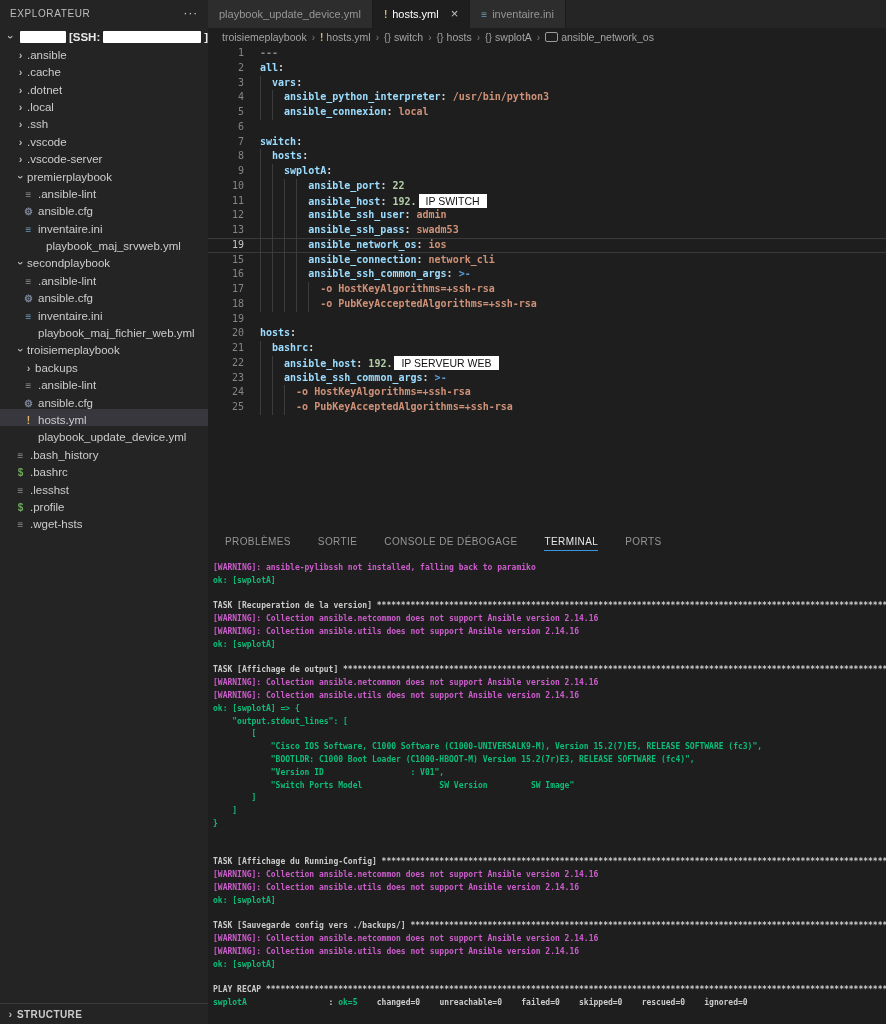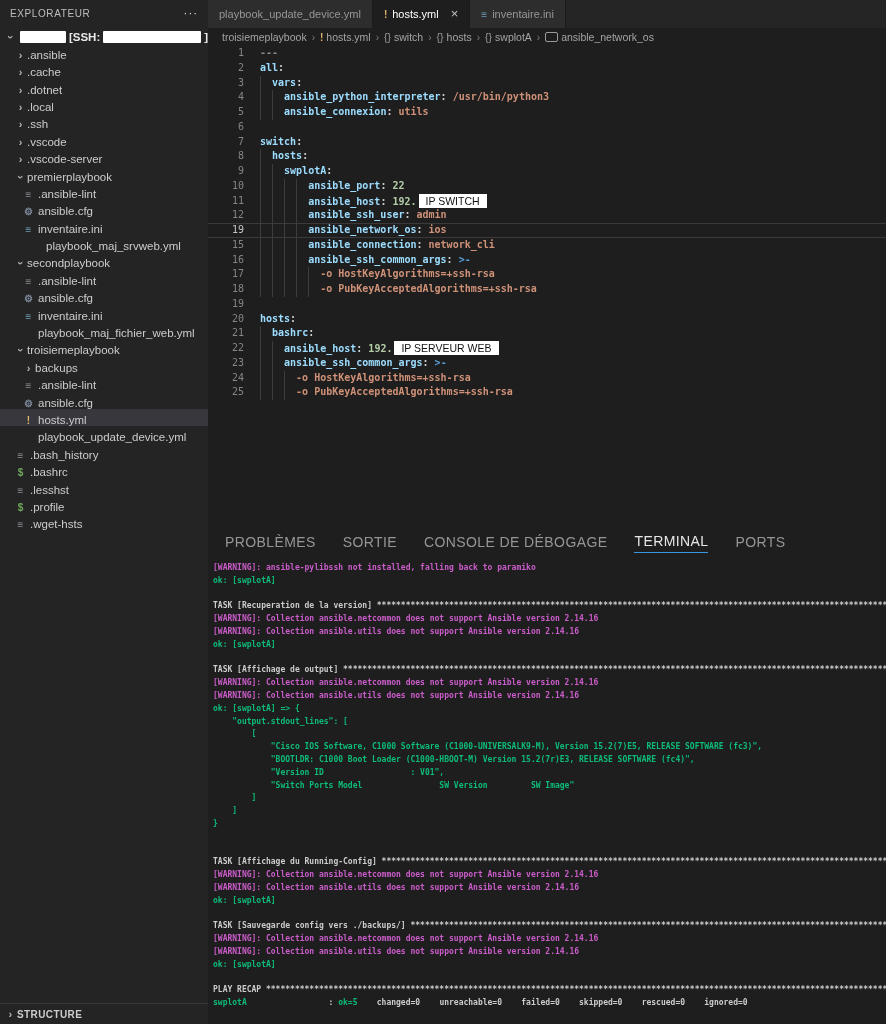--- a/index.html
+++ b/index.html
@@ -58,21 +58,21 @@
   .cs{color:var(--yaml_string,#ce9178);margin-top:36px;}
   .cn{color:var(--yaml_number,#b5cea8);}
   .cb{color:var(--yaml_indicator,#569cd6);}
   .cd{color:var(--yaml_doc,#8a8a8a);}
   .credact{background:#ffffff;color:#111111;font-family:"Liberation Sans",sans-serif;
            font-size:10.5px;font-weight:normal;padding:1px 7px;margin-left:2px;}
 
   
   .panel{position:absolute;left:0;top:528px;right:0;bottom:0;background:#1e1e1e;}
   .ptabs{display:flex;gap:27px;padding-left:17px;height:27px;align-items:center;
-         font-size:14px;color:#969696;letter-spacing:.4px;}
+         font-size:10px;color:#969696;letter-spacing:.4px;}
   .ptab{cursor:pointer;padding:3px 0;}
   .ptab.active{color:#e7e7e7;border-bottom:1px solid var(--tab_underline,#3a96dd);}
   .term{position:absolute;top:34px;left:5px;right:0;bottom:0;
         font-family:"DejaVu Sans Mono",monospace;font-size:8px;font-weight:bold;
         line-height:12.8px;white-space:pre;overflow:hidden;cursor:text;}
   .tl{height:12.8px;}
   .tw{color:var(--term_warning,#cb5dcb);}
   .tg{color:var(--term_ok,#0dbc79);}
   .td{color:var(--term_default,#cccccc);}
 </style>
@@ -254,28 +254,29 @@
       <span class="bc-item">
         <span class="bc-box"></span>
         <span>ansible_network_os</span>
       </span>
     </div>
   <div class="editor" id="editor">
       <div class="cline"><span class="lnum">1</span><span class="cd">---</span></div>
       <div class="cline"><span class="lnum">2</span><span class="ck">all</span><span class="cp">:</span></div>
       <div class="cline"><span class="lnum">3</span><span class="g"></span><span class="ck">vars</span><span class="cp">:</span></div>
       <div class="cline"><span class="lnum">4</span><span class="g"></span><span class="g"></span><span class="ck">ansible_python_interpreter</span><span class="cp">:</span><span class="cs"> /usr/bin/python3</span></div>
-      <div class="cline"><span class="lnum">5</span><span class="g"></span><span class="g"></span><span class="ck">ansible_connexion</span><span class="cp">:</span><span class="cs"> utils</span></div>
+      <div class="cline"><span class="lnum">5</span><span class="g"></span><span class="g"></span><span class="ck">ansible_connexion</span><span class="cp">:</span><span class="cs"> local</span></div>
       <div class="cline"><span class="lnum">6</span></div>
       <div class="cline"><span class="lnum">7</span><span class="ck">switch</span><span class="cp">:</span></div>
       <div class="cline"><span class="lnum">8</span><span class="g"></span><span class="ck">hosts</span><span class="cp">:</span></div>
       <div class="cline"><span class="lnum">9</span><span class="g"></span><span class="g"></span><span class="ck">swplotA</span><span class="cp">:</span></div>
       <div class="cline"><span class="lnum">10</span><span class="g"></span><span class="g"></span><span class="g"></span><span class="g"></span><span class="ck">ansible_port</span><span class="cp">:</span><span class="cn"> 22</span></div>
       <div class="cline"><span class="lnum">11</span><span class="g"></span><span class="g"></span><span class="g"></span><span class="g"></span><span class="ck">ansible_host</span><span class="cp">:</span><span class="cn"> 192.</span><span class="credact">IP SWITCH</span></div>
       <div class="cline"><span class="lnum">12</span><span class="g"></span><span class="g"></span><span class="g"></span><span class="g"></span><span class="ck">ansible_ssh_user</span><span class="cp">:</span><span class="cs"> admin</span></div>
+      <div class="cline"><span class="lnum">13</span><span class="g"></span><span class="g"></span><span class="g"></span><span class="g"></span><span class="ck">ansible_ssh_pass</span><span class="cp">:</span><span class="cs"> swadm53</span></div>
       <div class="cline current"><span class="lnum">19</span><span class="g"></span><span class="g"></span><span class="g"></span><span class="g"></span><span class="ck">ansible_network_os</span><span class="cp">:</span><span class="cs"> ios</span></div>
       <div class="cline"><span class="lnum">15</span><span class="g"></span><span class="g"></span><span class="g"></span><span class="g"></span><span class="ck">ansible_connection</span><span class="cp">:</span><span class="cs"> network_cli</span></div>
       <div class="cline"><span class="lnum">16</span><span class="g"></span><span class="g"></span><span class="g"></span><span class="g"></span><span class="ck">ansible_ssh_common_args</span><span class="cp">:</span><span class="cp"> </span><span class="cb">&gt;-</span></div>
       <div class="cline"><span class="lnum">17</span><span class="g"></span><span class="g"></span><span class="g"></span><span class="g"></span><span class="g"></span><span class="cs">-o HostKeyAlgorithms=+ssh-rsa</span></div>
       <div class="cline"><span class="lnum">18</span><span class="g"></span><span class="g"></span><span class="g"></span><span class="g"></span><span class="g"></span><span class="cs">-o PubKeyAcceptedAlgorithms=+ssh-rsa</span></div>
       <div class="cline"><span class="lnum">19</span></div>
       <div class="cline"><span class="lnum">20</span><span class="ck">hosts</span><span class="cp">:</span></div>
       <div class="cline"><span class="lnum">21</span><span class="g"></span><span class="ck">bashrc</span><span class="cp">:</span></div>
       <div class="cline"><span class="lnum">22</span><span class="g"></span><span class="g"></span><span class="ck">ansible_host</span><span class="cp">:</span><span class="cn"> 192.</span><span class="credact">IP SERVEUR WEB</span></div>
       <div class="cline"><span class="lnum">23</span><span class="g"></span><span class="g"></span><span class="ck">ansible_ssh_common_args</span><span class="cp">:</span><span class="cp"> </span><span class="cb">&gt;-</span></div>

